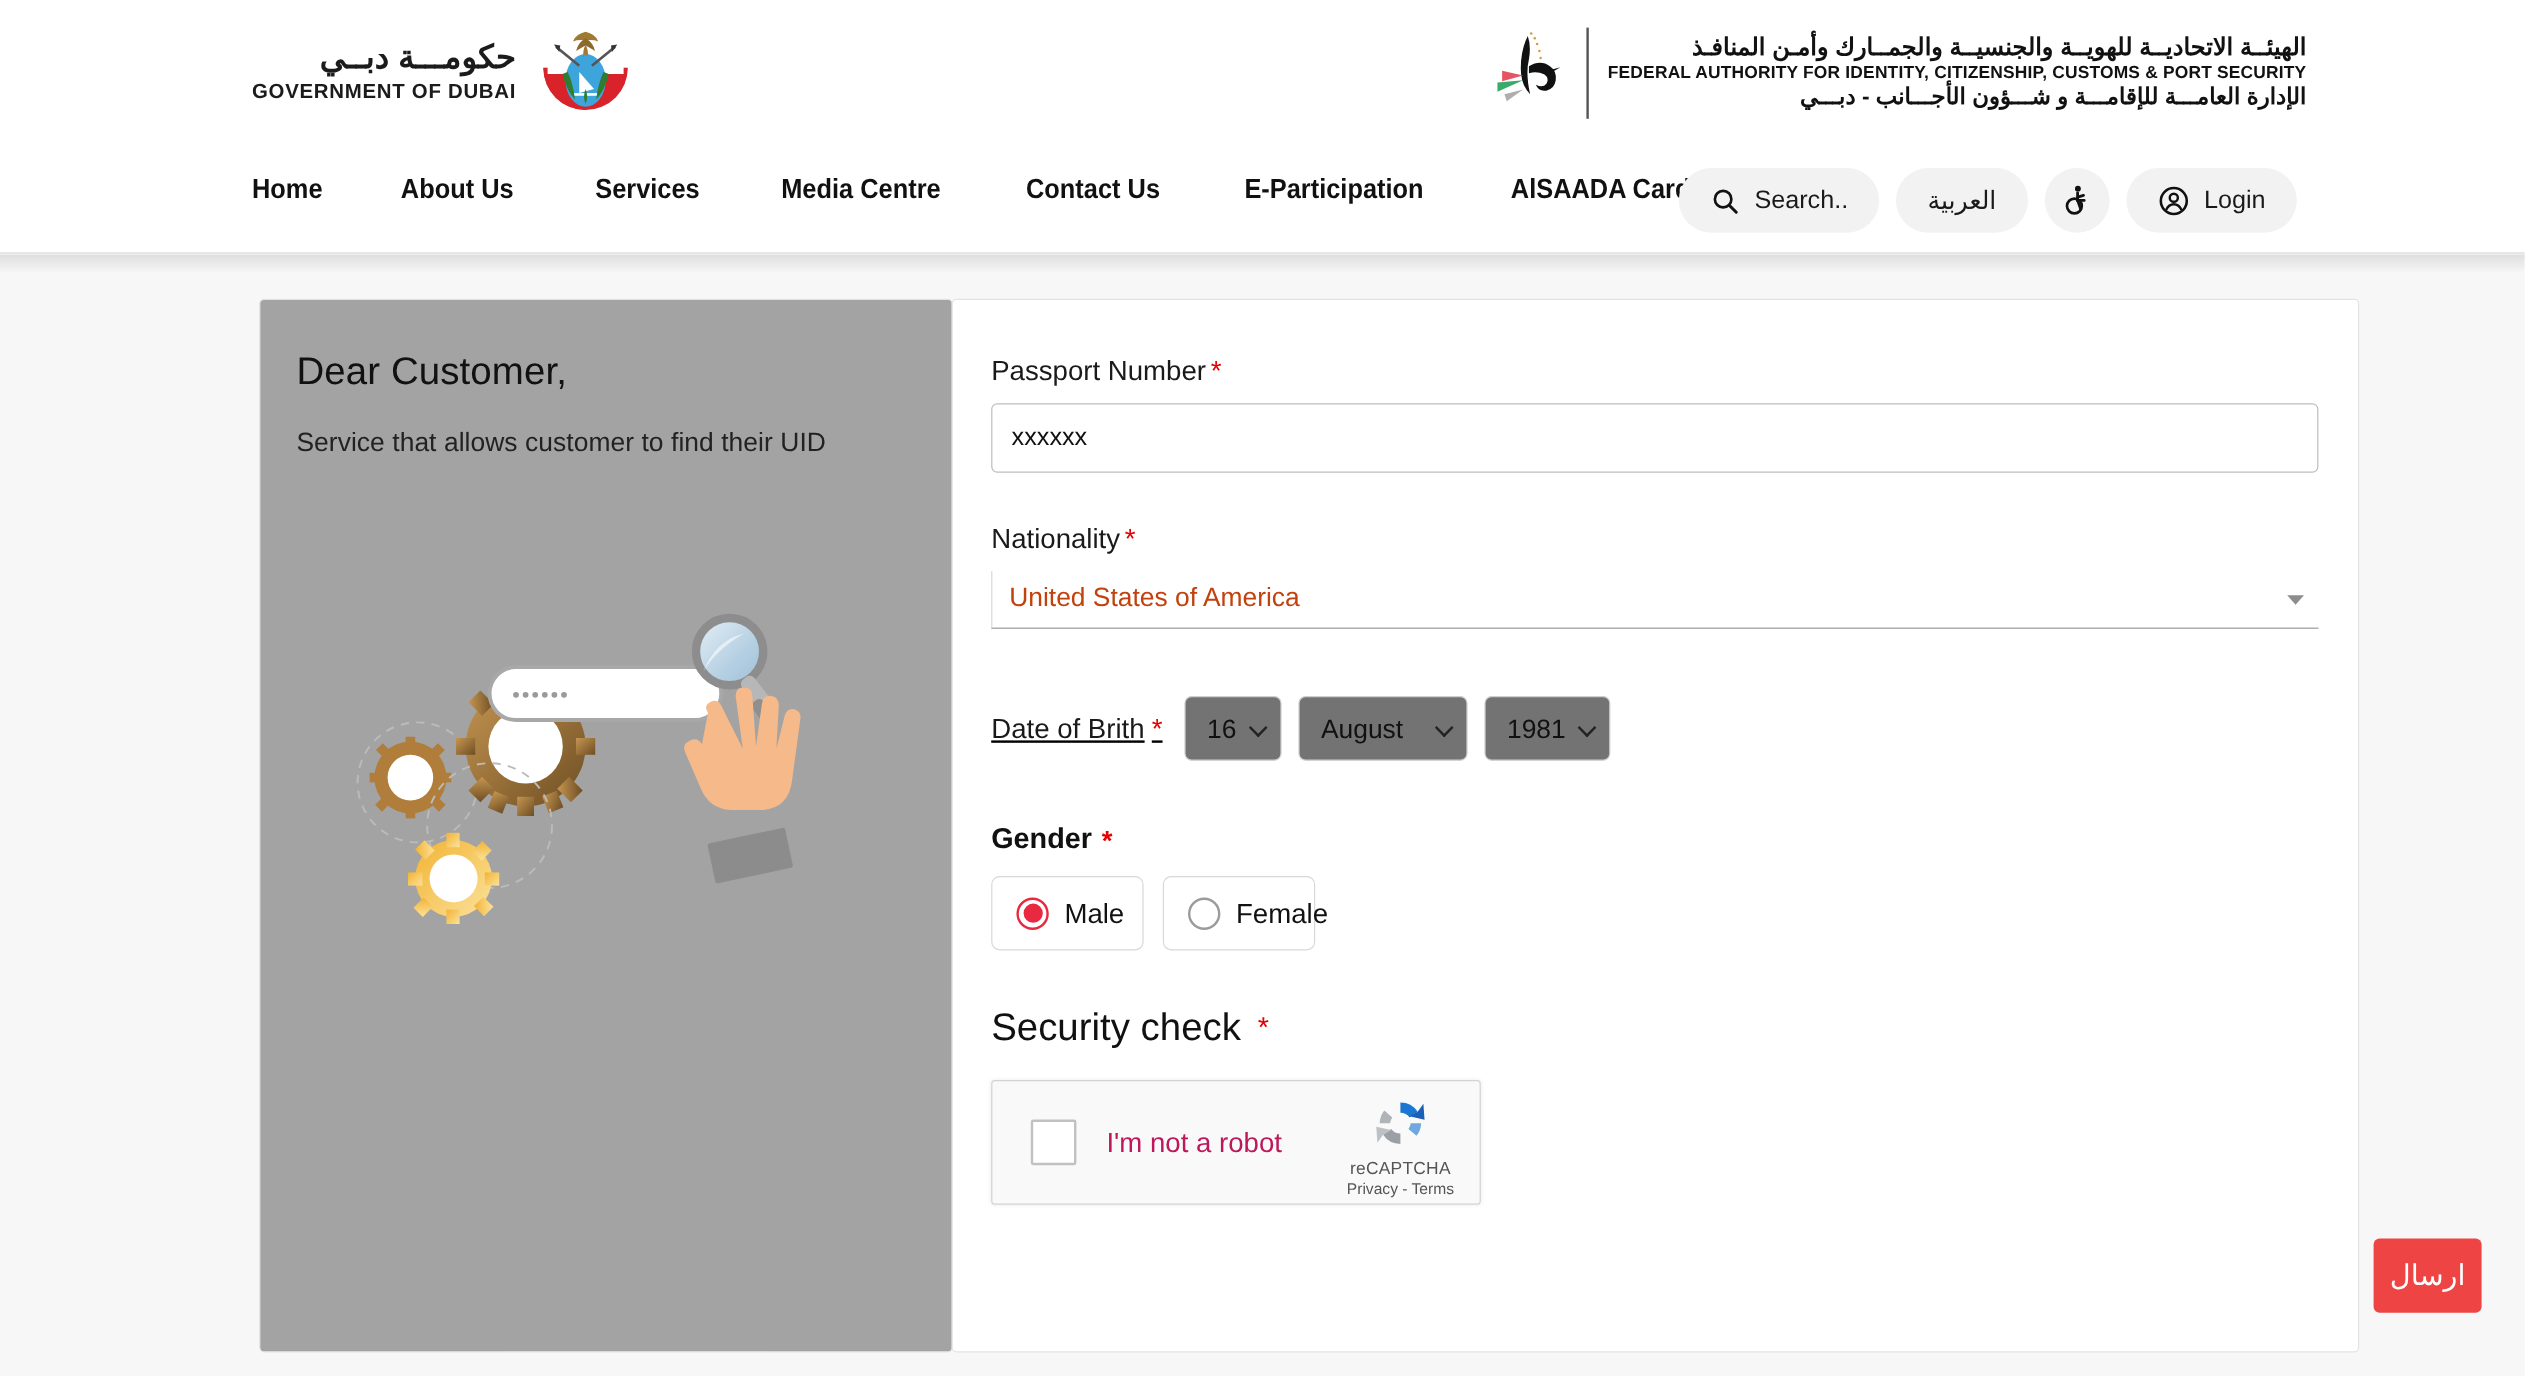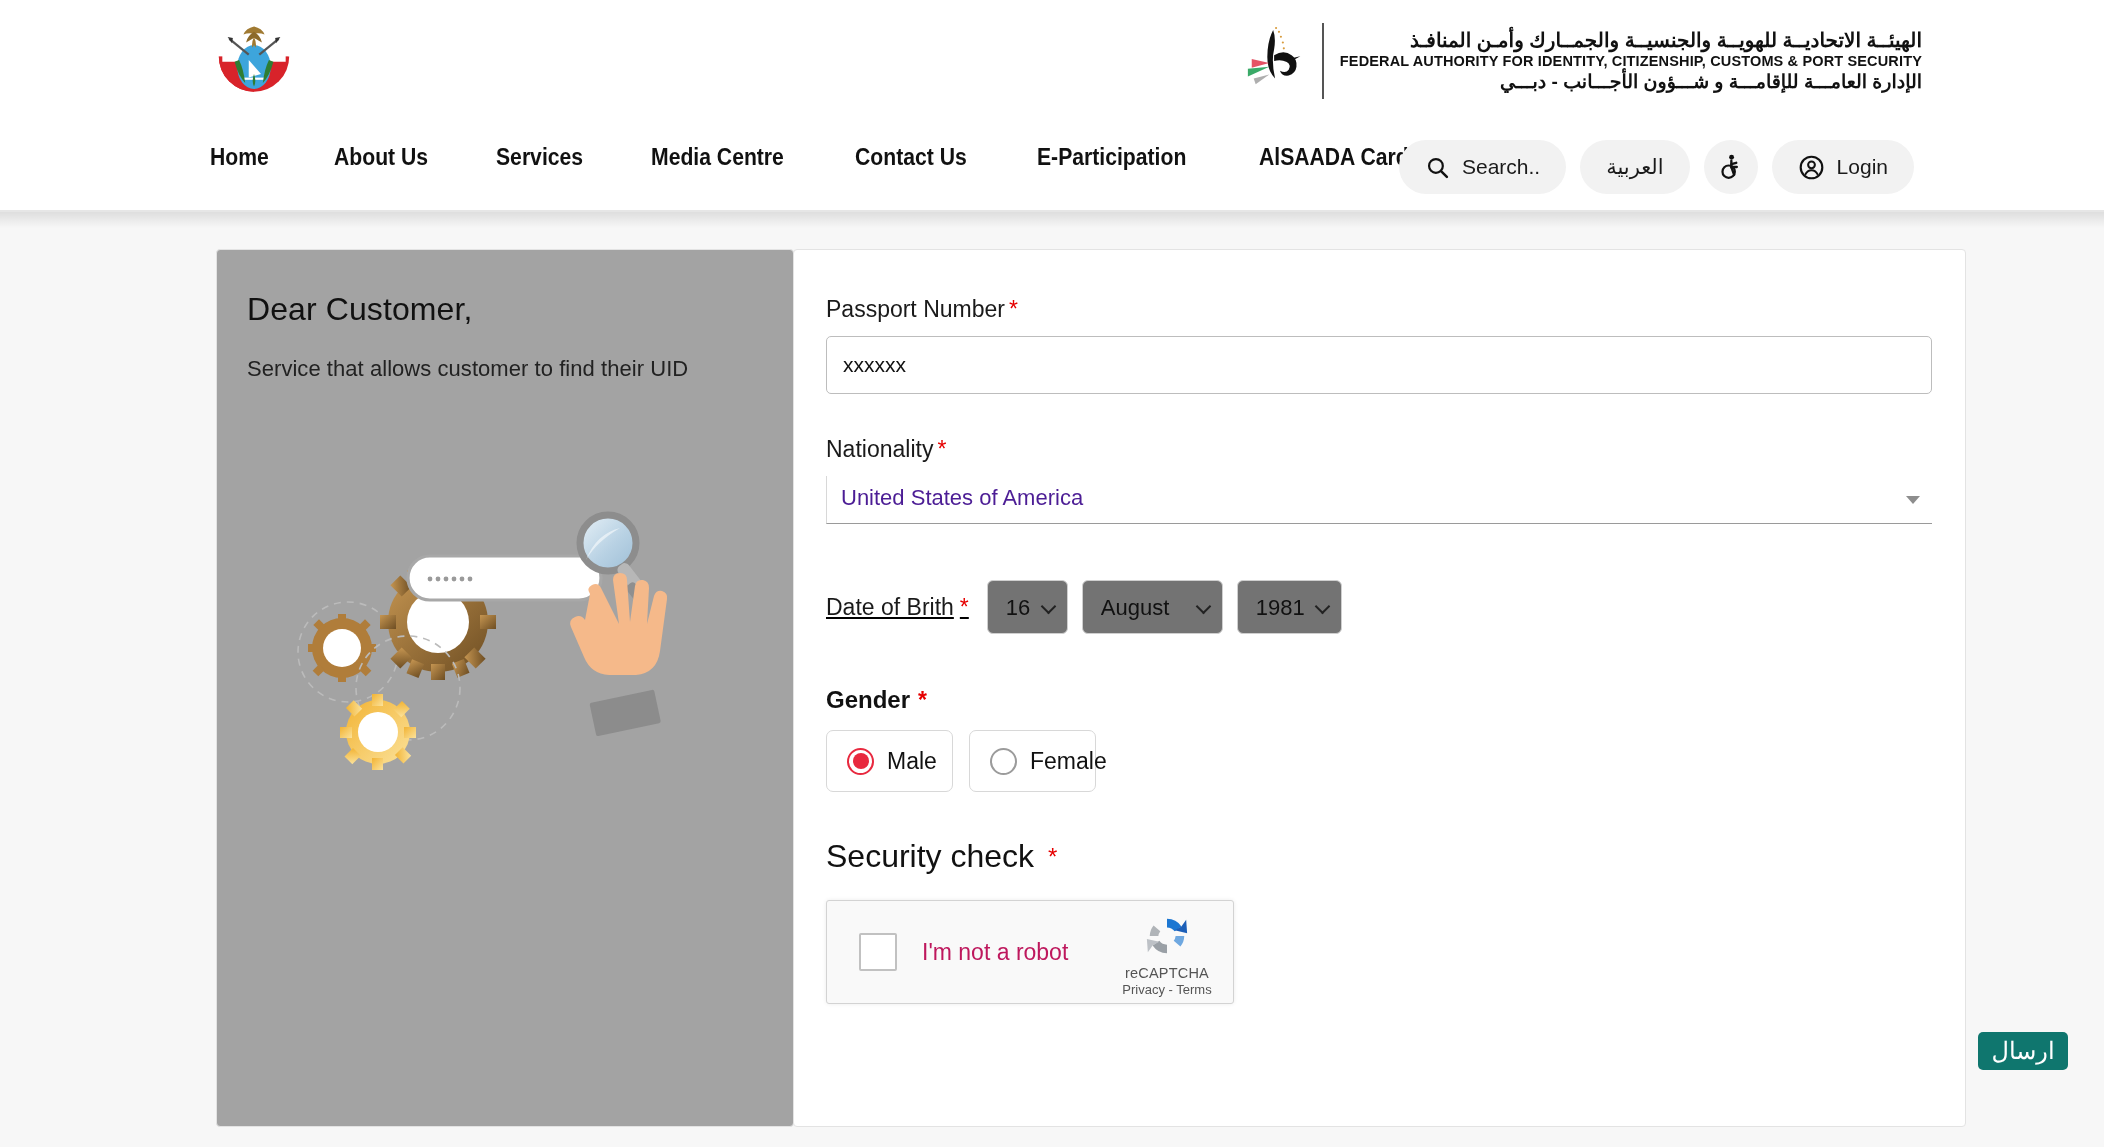--- a/index.html
+++ b/index.html
@@ -125,21 +125,21 @@
   }
   .req { color:#e60000; font-size:23px; line-height:1; }
   .text-input {
     width:1106px; height:58px; border:1px solid #bdbdbd; border-radius:5px;
     background:#fff; font-size:21px; color:#111; padding:0 16px;
     font-family:"Liberation Sans", sans-serif;
   }
   .sel-wrap { position:relative; width:1106px; }
   .nat-select {
     width:1106px; height:48px; border:none; border-bottom:1px solid #9a9a9a;
-    background:transparent; font-size:22px; color:#4c1d95; padding:0 6px 4px 14px;
+    background:transparent; font-size:22px; color:#c2410c; padding:0 6px 4px 14px;
     border-left:1px solid #d8d8d8; appearance:none;
     font-family:"Liberation Sans", sans-serif;
   }
   .sel-arrow {
     position:absolute; right:12px; top:20px; width:0; height:0;
     border-left:7px solid transparent; border-right:7px solid transparent;
     border-top:8px solid #8d8d8d; pointer-events:none;
   }
 
   .dob-row { display:flex; align-items:center; gap:14px; margin-top:56px;text-decoration:underline; }
@@ -197,32 +197,36 @@
   .cap-txt { font-size:23px; color:#be185d; margin-left:25px; }
   .cap-brand {
     position:absolute; right:18px; top:12px; width:96px;
     text-align:center;
   }
   .cap-name { font-size:14.5px; color:#555; margin-top:2px; letter-spacing:0.2px; }
   .cap-links { font-size:13px; color:#555; margin-top:1px; }
 
   .submit {
     position:absolute; right:36px; top:1032px;
-    width:90px; height:38px; background:#0f766e; color:#fff;
+    width:90px; height:62px; background:#ef4444; color:#fff;
     border:none; border-radius:5px; font-size:24px; cursor:pointer;
     direction:rtl; font-family:"Liberation Sans", sans-serif;
   }
 </style>
 </head>
 <body>
 
 <div class="header">
   <div class="header-inner">
 
     <div class="logo-left">
+      <div class="logo-left-text">
+        <div class="logo-ar">حكومـــة دبــي</div>
+        <div class="logo-en">GOVERNMENT OF DUBAI</div>
+      </div>
       <svg class="dubai-emblem" viewBox="0 0 100 100">
         <path d="M10 46 A40 40 0 0 0 90 46 Z" fill="#d8232a"></path>
         <path d="M10 46 A40 40 0 0 1 90 46 Z" fill="#ffffff"></path>
         <path d="M10 46 A40 40 0 0 0 50 86 L50 46 Z" fill="#d8232a"></path>
         <path d="M50 46 A40 40 0 0 0 90 46 L50 46 Z" fill="#d8232a"></path>
         <path d="M14 36 L86 36 L86 52 L14 52 Z" fill="#ffffff"></path>
         <ellipse cx="50" cy="58" rx="19" ry="25" fill="#3da5dc"></ellipse>
         <path d="M44 70 L44 50 L58 66 Z" fill="#ffffff"></path>
         <rect x="38" y="70" width="24" height="2.5" fill="#ffffff"></rect>
         <path d="M50 66 q-3 8 0 14 q3-6 0-14" fill="#2e7d32"></path>

